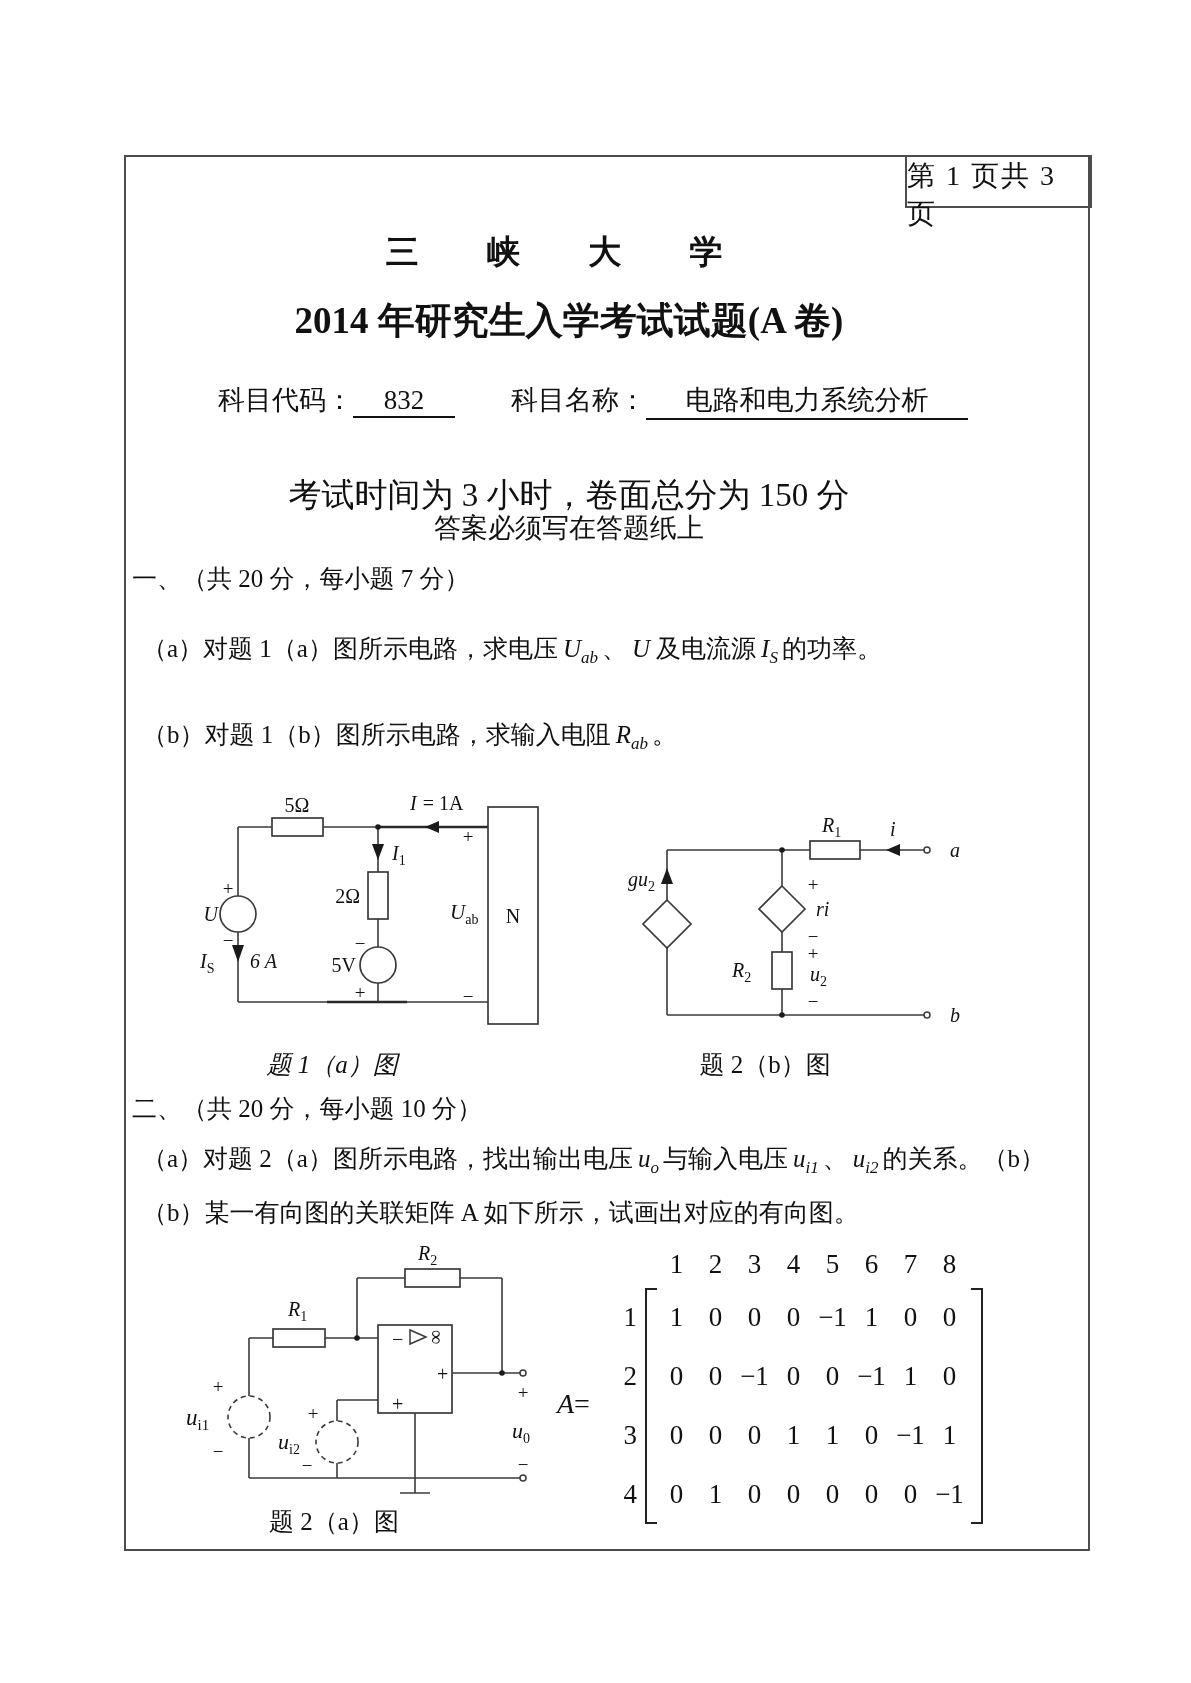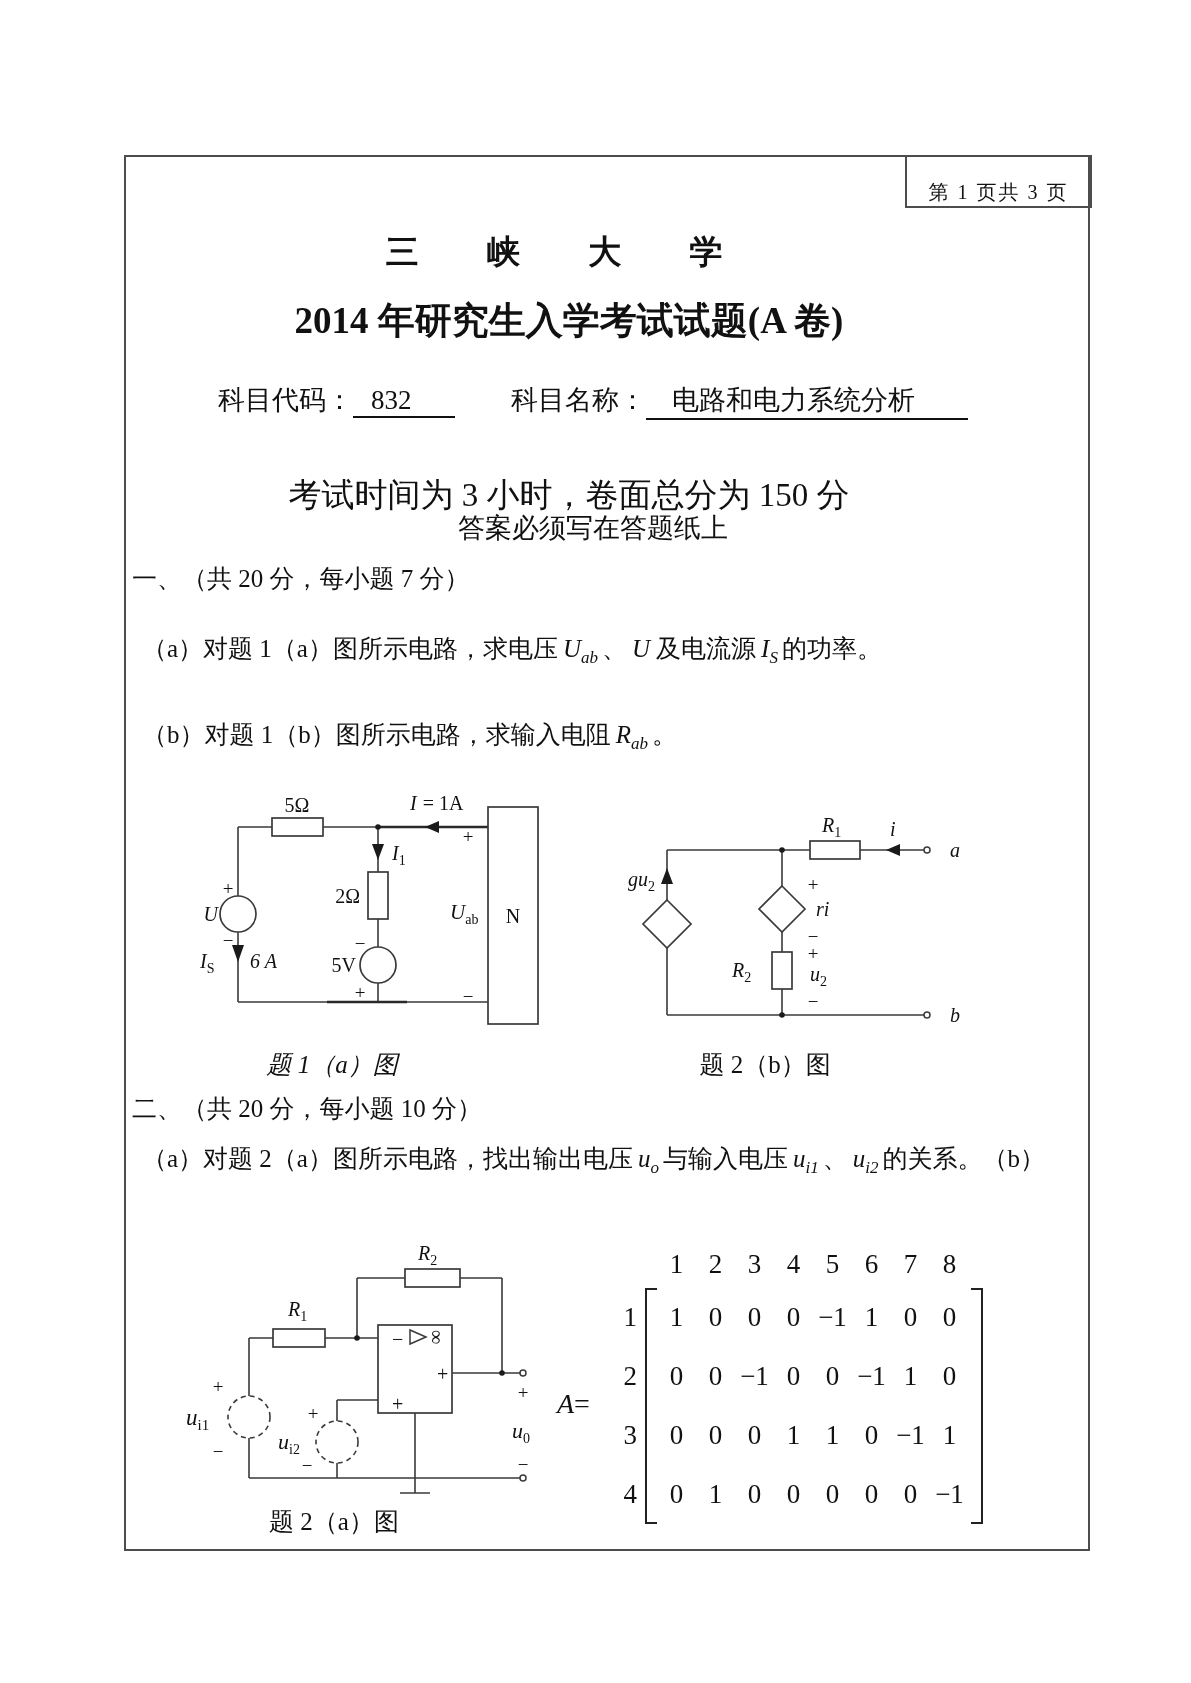--- a/index.html
+++ b/index.html
@@ -1,32 +1,32 @@
 <!DOCTYPE html>
 <html><head>
 <meta charset="utf-8">
 <style>
   html,body{margin:0;padding:0;background:#fff;}
   .page{position:relative;width:1191px;height:1683px;background:#ffffff;
         font-family:"Liberation Serif","DejaVu Serif",serif;color:#111;overflow:hidden;}
   .page-border{position:absolute;left:124px;top:155px;width:966px;height:1396px;
         border:2px solid #4d4d4d;box-sizing:border-box;}
   .pagenum-box{position:absolute;left:905px;top:155px;width:187px;height:53px;
-        border:2px solid #4d4d4d;box-sizing:border-box;display:flex;align-items:flex-end;
-        justify-content:center;font-size:20px;letter-spacing:2px;}
+        border:2px solid #4d4d4d;box-sizing:border-box;display:flex;align-items:flex-start;
+        justify-content:center;font-size:28px;letter-spacing:2px;}
   .cline{position:absolute;left:124px;width:890px;text-align:center;}
   .t-univ{top:230px;font-size:33px;font-weight:bold;letter-spacing:30px;}
   .t-exam{top:296px;font-size:37px;font-weight:bold;}
   .subject-line{position:absolute;left:218px;top:382px;font-size:27px;white-space:nowrap;}
-  .u-val{display:inline-block;border-bottom:2px solid #111;text-align:left;}
+  .u-val{display:inline-block;border-bottom:2px solid #111;text-align:center;}
   .u1{min-width:66px;padding:0 18px;}
   .u2{min-width:270px;padding:0 26px;}
   .lbl2{margin-left:56px;}
   .t-info{top:473px;font-size:33px;}
-  .t-note{top:510px;font-size:27px;padding-left:24px;}
+  .t-note{top:510px;font-size:27px;}
   .qline{position:absolute;font-size:25px;white-space:nowrap;}
   .sv{font-style:italic;margin-left:5px;}
   .sb{font-size:17px;font-style:italic;vertical-align:-6px;margin-right:4px;}
   .cap{position:absolute;width:400px;text-align:center;font-size:25px;}
   .fig{position:absolute;}
   .wire{stroke:#3a3a3a;stroke-width:1.6;fill:none;}
   .wire-bold{stroke:#2a2a2a;stroke-width:2.6;fill:none;}
   .comp{stroke:#3a3a3a;stroke-width:1.7;fill:#ffffff;}
   .comp-dash{stroke:#3a3a3a;stroke-width:1.6;fill:none;stroke-dasharray:5 4;}
   .arr{fill:#1a1a1a;stroke:none;}
@@ -141,20 +141,21 @@
 
   <div class="cap" style="left:132px;top:1048px;font-style:italic;">题 1（a）图</div>
   <div class="cap" style="left:565px;top:1048px;">题 2（b）图</div>
 
   <div class="qline" style="left:132px;top:1092px;">二、（共 20 分，每小题 10 分）</div>
 
   <div class="qline" style="left:142px;top:1142px;">
     <span>（a）对题 2（a）图所示电路，找出输出电压</span><span class="sv">u</span><span class="sb">o</span><span>与输入电压</span><span class="sv">u</span><span class="sb">i1</span><span>、</span><span class="sv">u</span><span class="sb">i2</span><span>的关系。（b）</span>
   </div>
 
+  <div class="qline" style="left:142px;top:1196px;">（b）某一有向图的关联矩阵 A 如下所示，试画出对应的有向图。</div>
 
   <svg class="fig" style="left:150px;top:1230px;" width="420" height="320" viewBox="0 0 420 320">
     <g>
       <path class="wire" d="M99 108 H123 M175 108 H228 M207 108 V48 M207 48 H255 M310 48 H352 M352 48 V143 M302 143 H370 M99 108 V166 M99 208 V248 M99 248 H370 M187 191 V170 M187 170 H228 M187 233 V248 M265 183 V263 M250 263 H280"></path>
     </g>
     <rect class="comp" x="123" y="99" width="52" height="18"></rect>
     <rect class="comp" x="255" y="39" width="55" height="18"></rect>
     <rect class="comp" x="228" y="95" width="74" height="88"></rect>
     <polygon points="260,100 260,114 276,107" fill="none" stroke="#3a3a3a" stroke-width="1.5"></polygon>
     <circle class="comp-dash" cx="99" cy="187" r="21"></circle>

